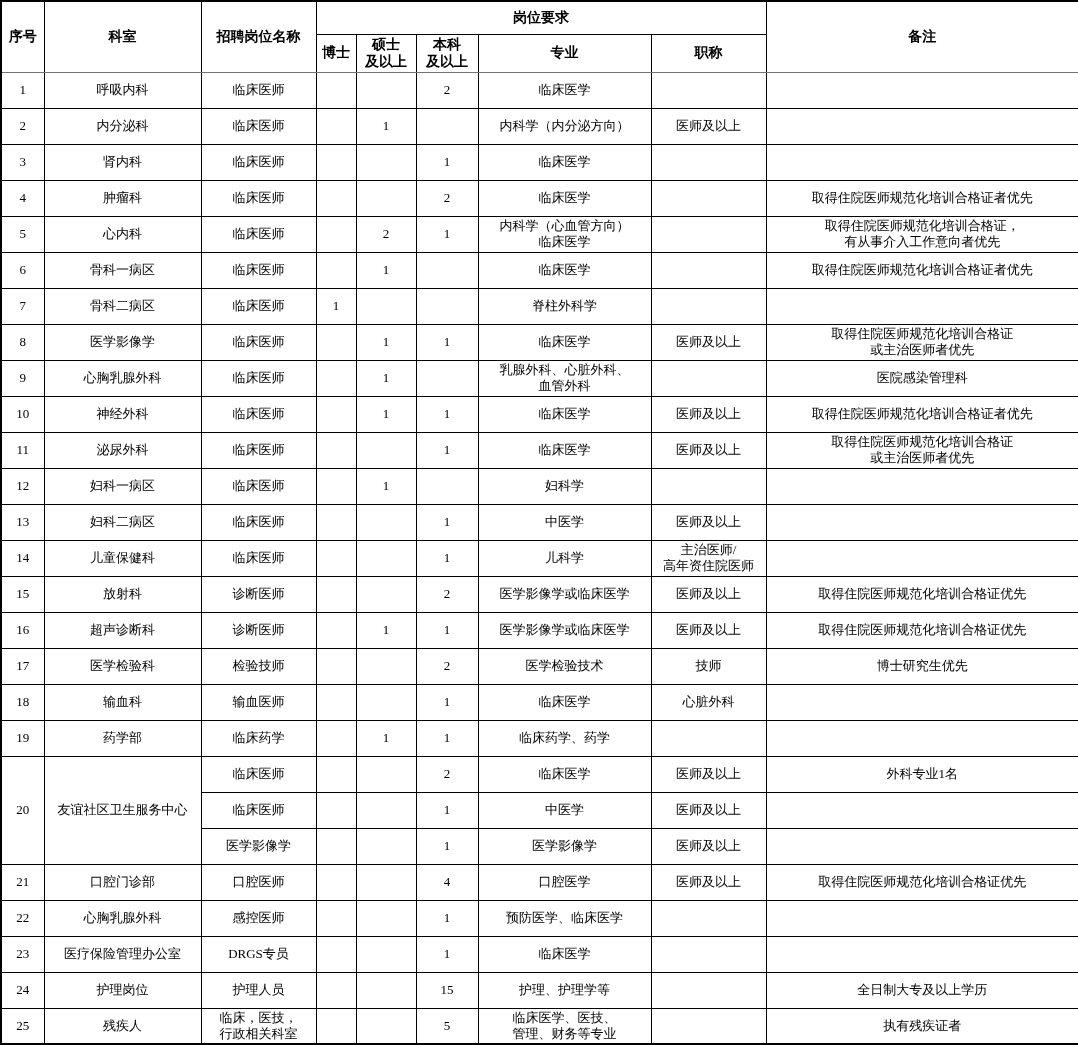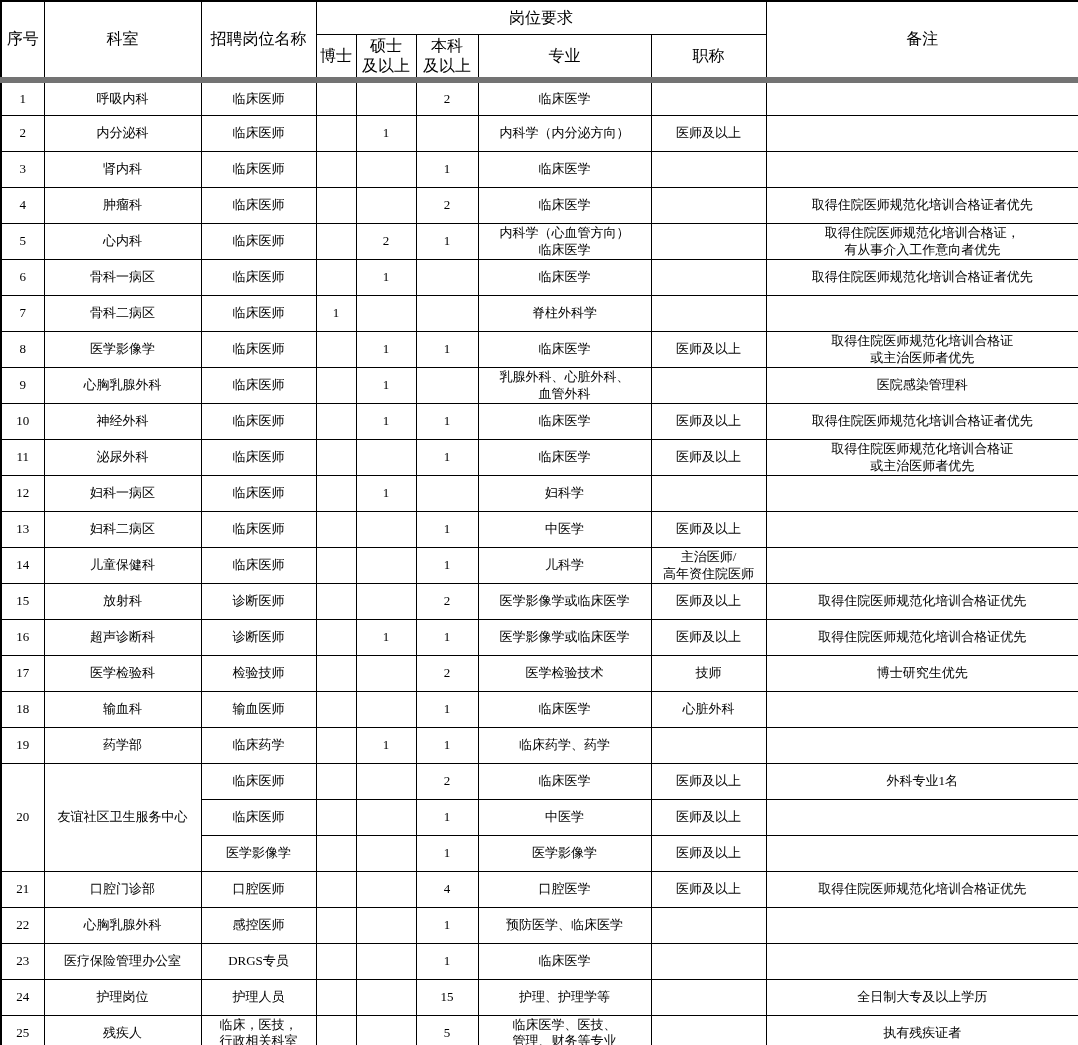--- a/index.html
+++ b/index.html
@@ -13,22 +13,22 @@
     width: 1078px; border: 2px solid #000;
   }
   .recruit th, .recruit td {
     border: 1px solid #000;
     text-align: center; vertical-align: middle;
     padding: 1px 3px;
     font-size: 13px; line-height: 1.25;
     white-space: pre-line; overflow: hidden;
     font-weight: normal;
   }
-  .recruit thead th { font-weight: normal; font-size: 16px; }
-  .recruit thead th[rowspan], .recruit thead tr.subhead th { border-bottom: 6px solid #737373; margin-top: 18px; }
+  .recruit thead th { font-weight: bold; font-size: 14px; }
+  .recruit thead th[rowspan], .recruit thead tr.subhead th { border-bottom: 1px solid #737373; margin-top: 18px; }
   .recruit thead tr.grouphead { height: 33px; }
   .recruit thead tr.subhead  { height: 38px; }
   .recruit tbody tr { height: 36px; }
 </style>
 </head>
 <body>
 
 <div class="sheet">
 <table class="recruit">
   <colgroup>

